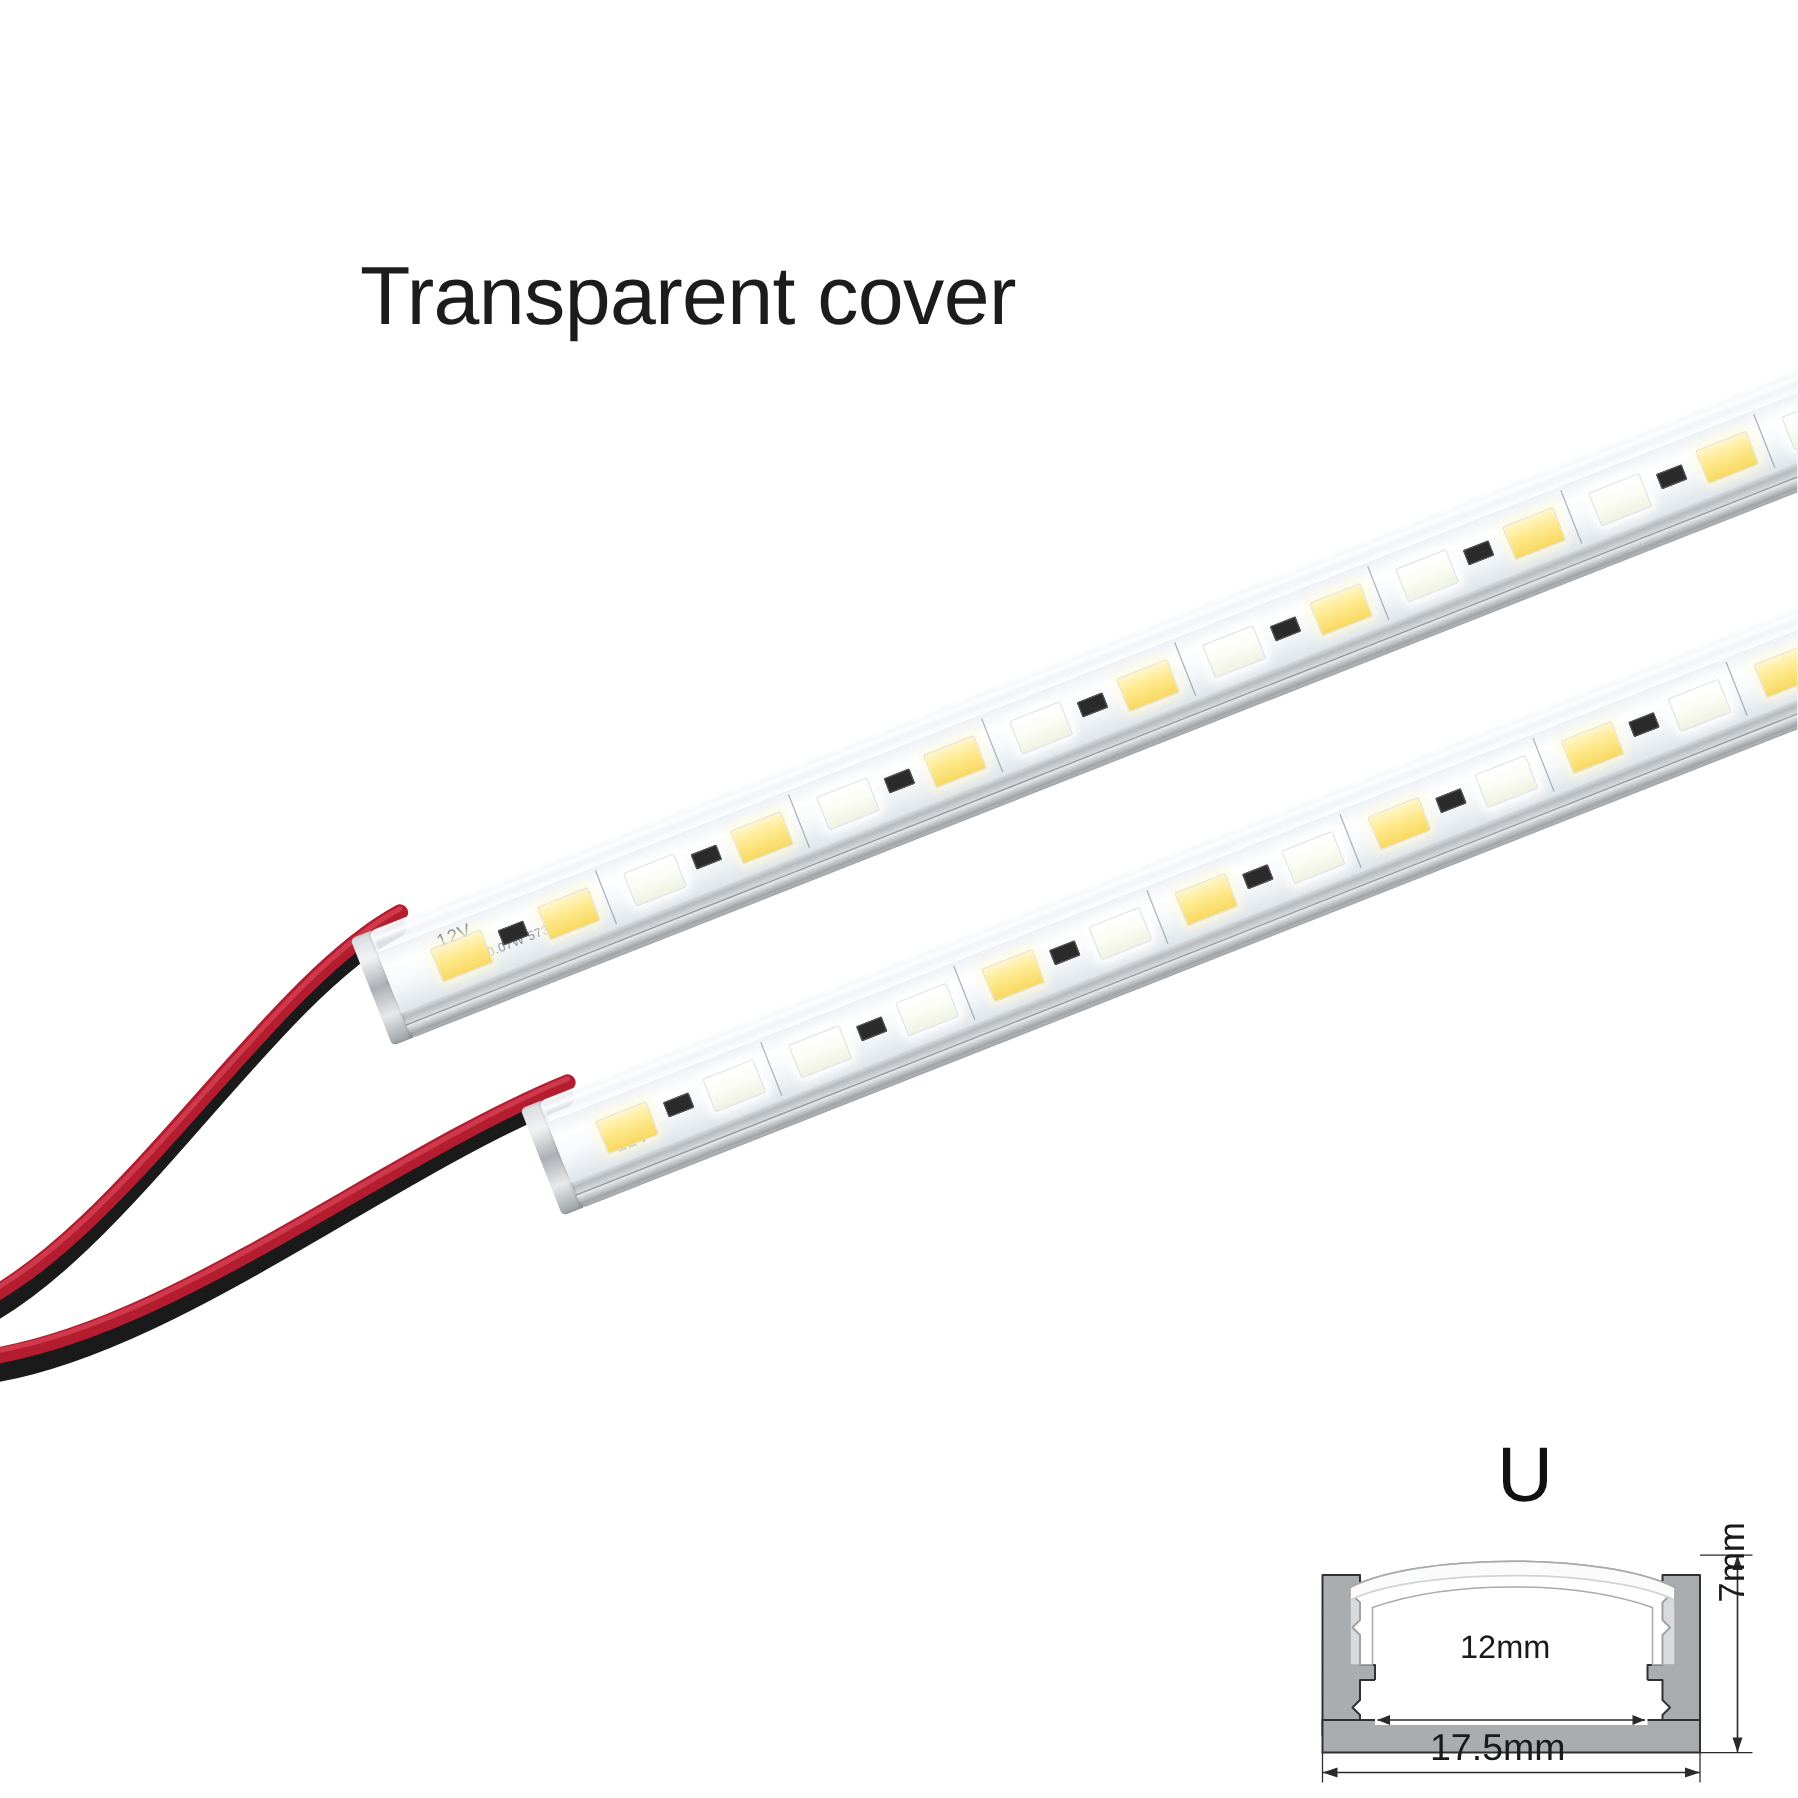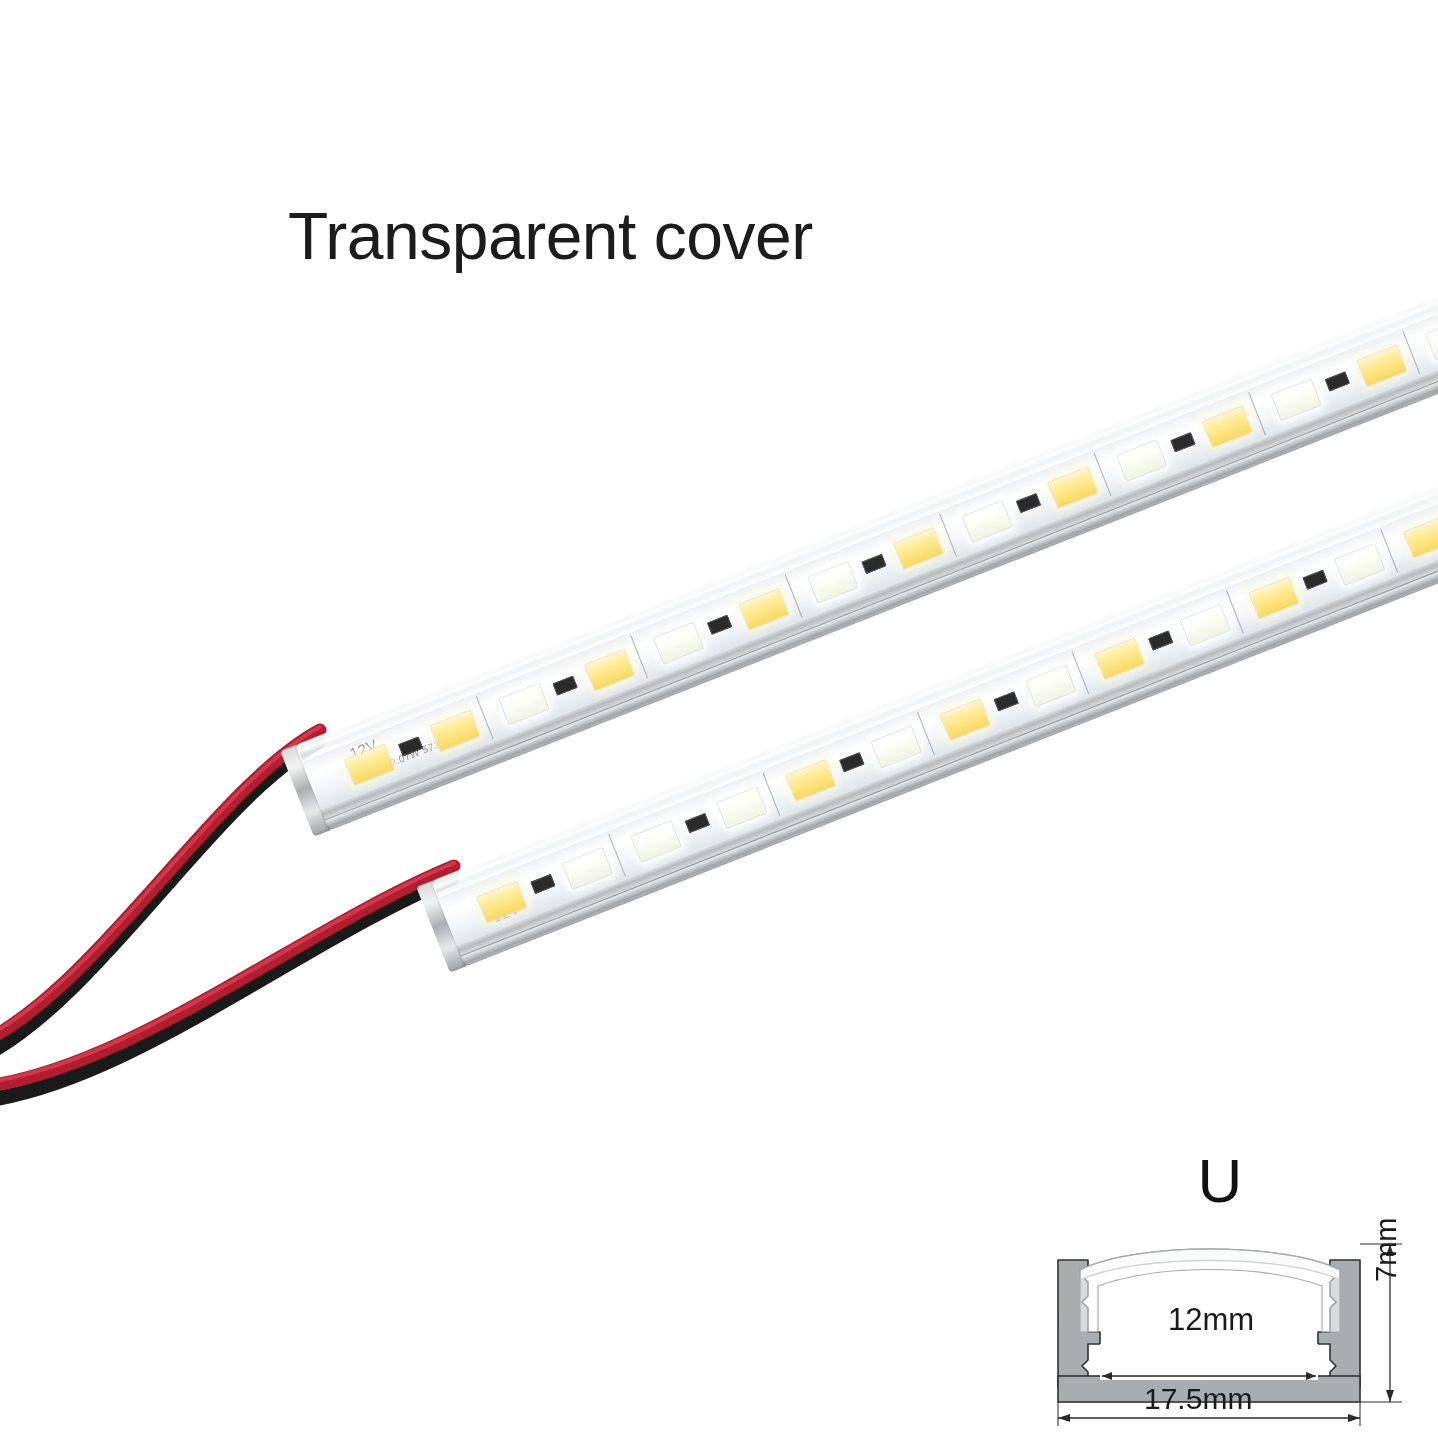--- a/index.html
+++ b/index.html
@@ -200,21 +200,21 @@
     left: 0;
     top: 0;
     width: 360px;
     text-align: center;
     font-size: 62px;
     color: #111111;
     line-height: 1;
   }
   .dim-text {
     position: absolute;
-    font-size: 31px;
+    font-size: 26px;
     color: #1a1a1a;
     white-space: nowrap;
   }
   #dim-12 { left: 128px; top: 152px; }
   #dim-175 { left: 104px; top: 232px; font-size: 30px; }
   #dim-7 {
     left: 330px;
     top: 132px;
     transform: rotate(-90deg);
     transform-origin: left top;

